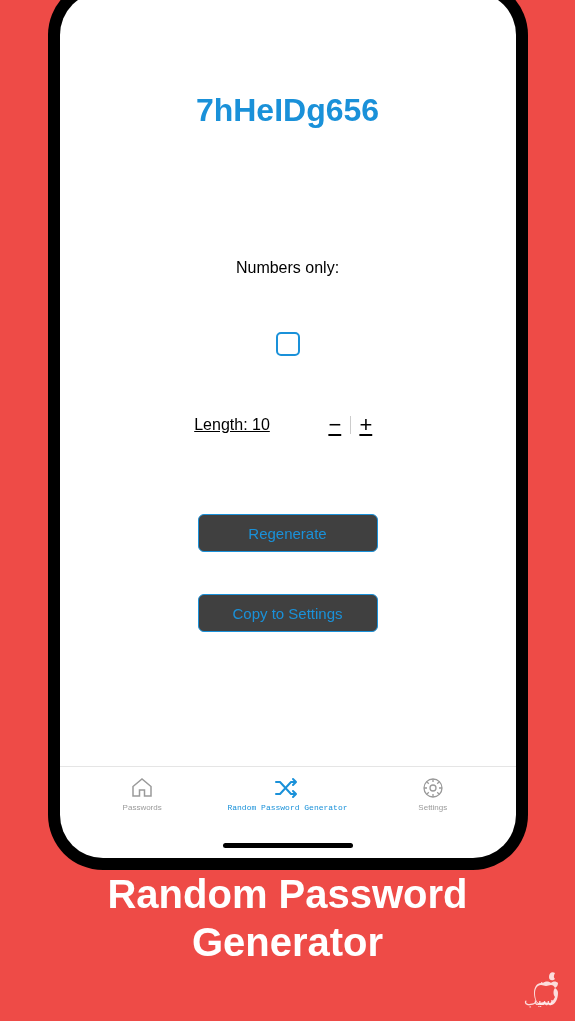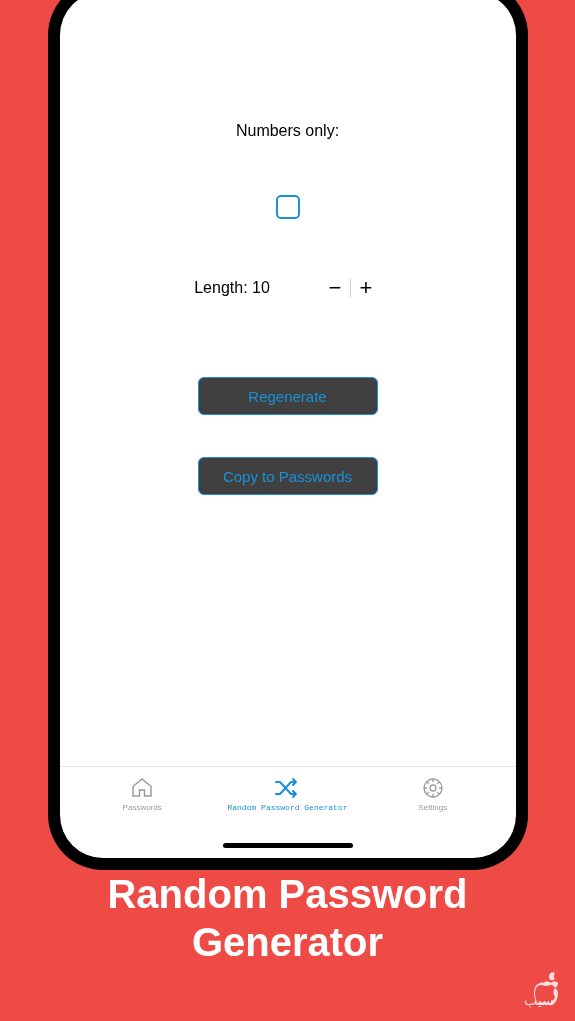--- a/index.html
+++ b/index.html
@@ -78,20 +78,21 @@
       background: #fff;
       cursor: pointer;
     }
 
     .length-row {
       display: flex;
       align-items: center;
       justify-content: center;
       gap: 50px;
       margin-top: 55px;
+      text-decoration: underline;
     }
 
     .stepper {
       display: flex;
       align-items: center;
       gap: 0;
     }
 
     .stepper-btn {
       width: 30px;
@@ -203,38 +204,39 @@
     }
   </style>
 </head>
 <body>
 
 <div class="phone-frame">
   <div class="phone-screen">
 
     <div class="content">
 
+      <div class="generated-password">7hHeIDg656</div>
 
       <div class="option-row">
         <span class="option-label">Numbers only:</span>
         <div class="checkbox"></div>
       </div>
 
       <div class="length-row">
         <span class="option-label">Length: 10</span>
         <div class="stepper">
           <button class="stepper-btn">−</button>
           <div class="stepper-divider"></div>
           <button class="stepper-btn">+</button>
         </div>
       </div>
 
       <button class="action-button regenerate-btn">Regenerate</button>
 
-      <button class="action-button copy-btn">Copy to Passwords</button>
+      <button class="action-button copy-btn">Copy to Settings</button>
 
     </div>
 
     <div class="tab-bar">
 
       <div class="tab-item">
         <div class="tab-icon">
           <svg width="24" height="24" viewBox="0 0 24 24" fill="none" stroke="#9a9a9a" stroke-width="1.5">
             <path d="M3 10.5 L12 3 L21 10.5 L21 20 L14.5 20 L14.5 14 L9.5 14 L9.5 20 L3 20 Z"></path>
           </svg>

